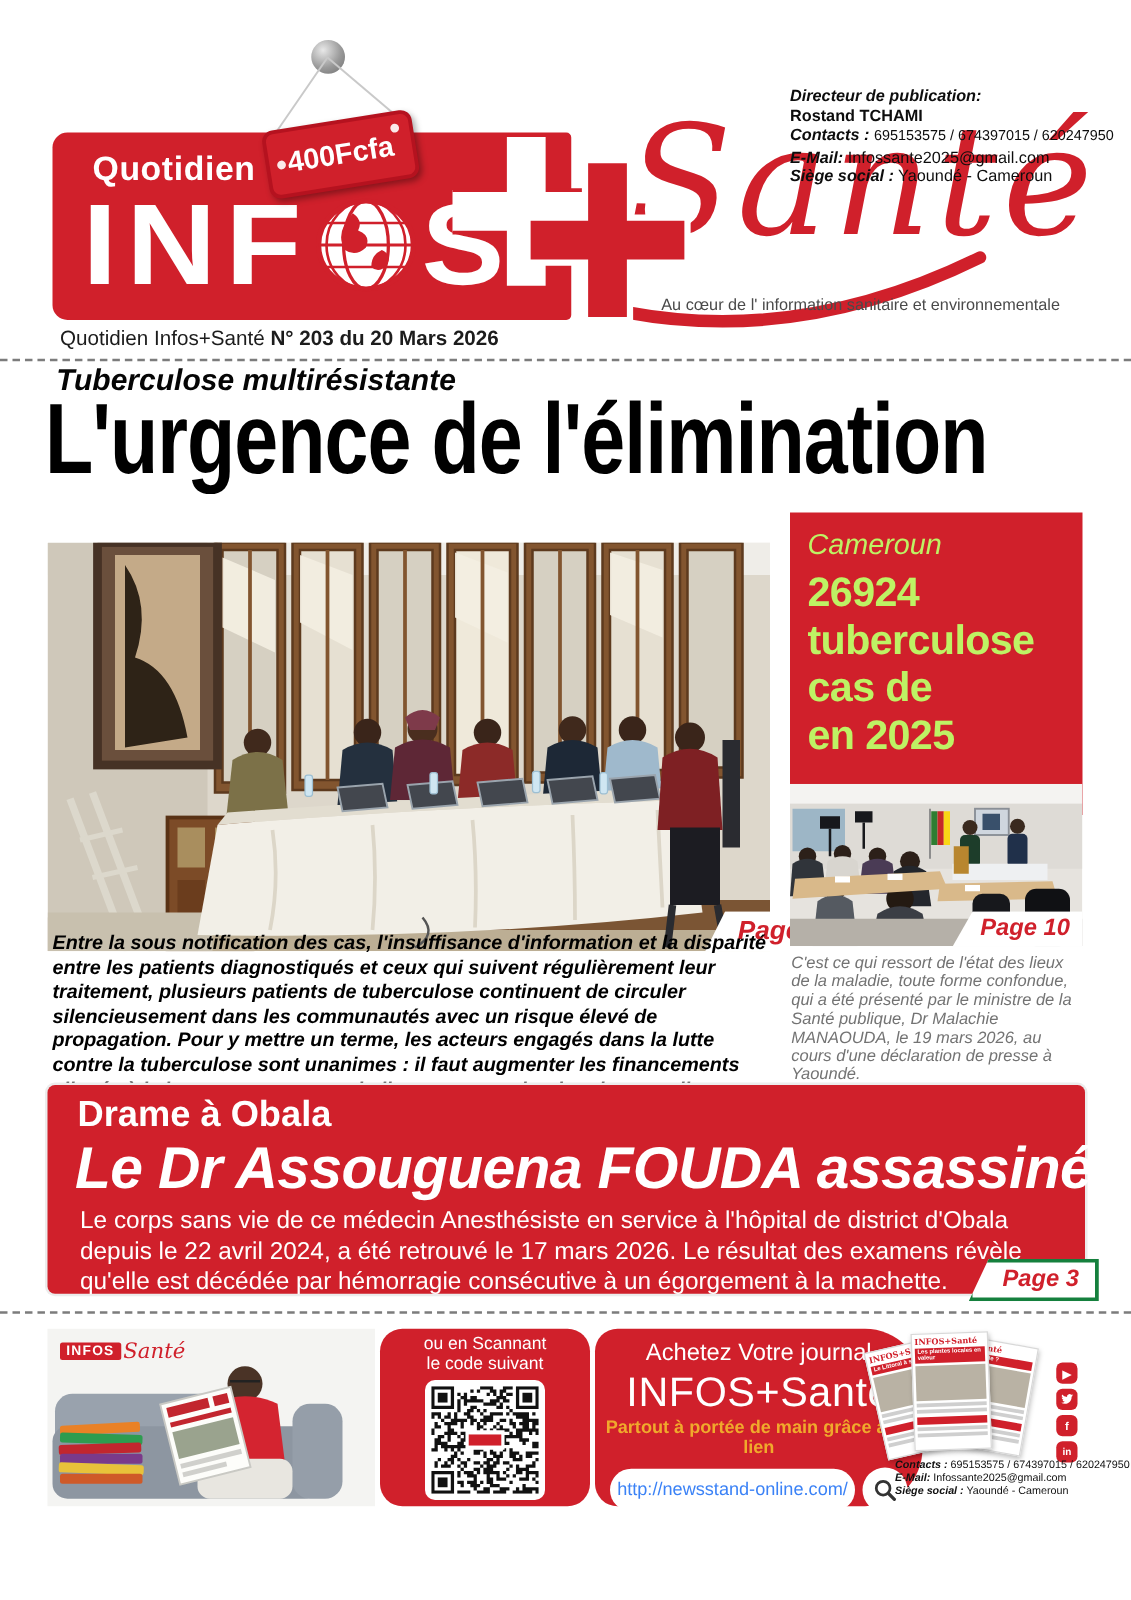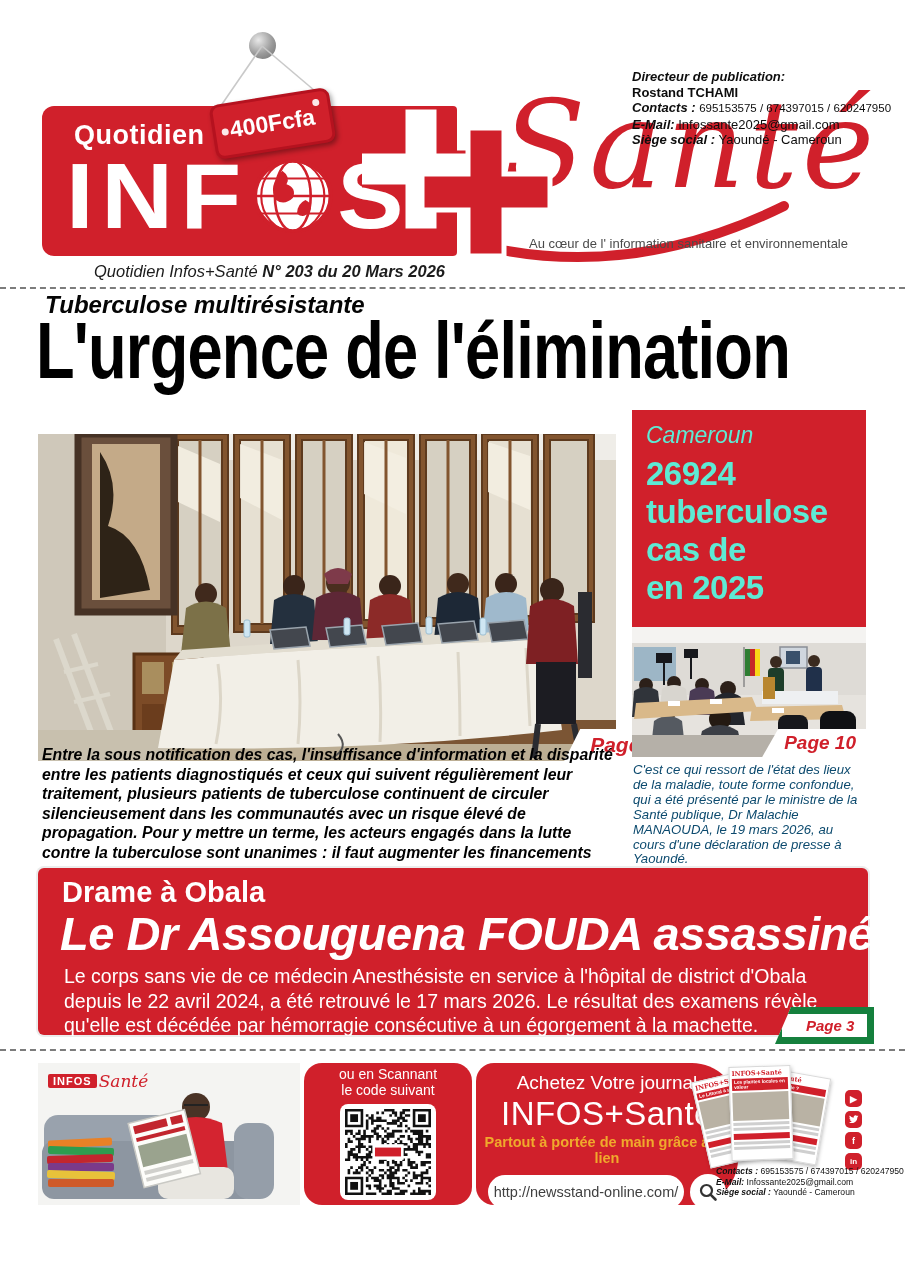--- a/index.html
+++ b/index.html
@@ -28,72 +28,72 @@
   .cross-logo{left:362px; top:100px; z-index:2;}
   .sante-script{left:502px; top:84px; font-family:"DejaVu Serif", serif; font-style:italic;
        font-size:122px; line-height:122px; color:var(--red); letter-spacing:4px; z-index:1;}
   .swoosh{left:492px; top:198px; z-index:0;}
   .pub-info{left:632px; top:69px; width:265px; font-size:13px; line-height:15.5px; z-index:6;}
   .pub-info .lbl{font-weight:bold; font-style:italic;}
   .pub-info .val{font-weight:normal;}
   .pub-info .strong{font-weight:bold;}
   .pub-info .small{font-size:11.5px;}
   .tagline{left:470px; top:236px; width:378px; text-align:right; font-size:13px; color:#4a4a4a;}
-  .issue-line{left:48px; top:262px; font-size:16.5px; font-style:italic; color:#1c1c1c;margin-left:46px;}
+  .issue-line{left:48px; top:262px; font-size:16.5px; color:#1c1c1c;}
   .issue-line .num{font-weight:bold;}
   .dashes{left:0px; width:905px; border-top:2.5px dashed #7c7c7c;}
   .d1{top:287px;} .d2{top:1049px;}
 
   
   .kicker-main{left:45px; top:291px; font-size:24px; font-style:italic; color:#050505;font-weight:bold;}
   .headline-main{left:36px; top:303px; font-size:80px; font-weight:bold; letter-spacing:-1px;
        white-space:nowrap; transform:scaleX(0.79); transform-origin:left; color:#000; line-height:96px;}
   .photo-main{left:38px; top:434px; width:644px; height:327px; overflow:hidden;text-decoration:underline;}
   .page-tag{position:absolute; background:#fff; color:var(--red); font-weight:bold; font-style:italic;
        clip-path:polygon(16px 0, 100% 0, 100% 100%, 0 100%); padding:4px 14px 4px 26px;}
   .tag11{right:0; bottom:0; font-size:21px;}
   .tag10{right:0; bottom:0; font-size:19px; padding:3px 10px 3px 22px;}
   .summary-main{left:42px; top:745px; width:580px; font-size:15.8px; line-height:19.6px;
        font-weight:bold; font-style:italic; color:#000;}
 
   
-  .side-box{left:632px; top:410px; width:234px; height:242px; background:var(--red); color:#5eead4; padding:12px 14px;}
+  .side-box{left:632px; top:410px; width:234px; height:242px; background:var(--red); color:#bef264; padding:12px 14px;}
   .side-kicker{font-style:italic; font-size:23px; margin-bottom:6px;}
   .side-headline{font-weight:bold; font-size:33px; line-height:38px; letter-spacing:-.5px;}
   .side-headline span{display:block;}
   .photo-side{left:632px; top:627px; width:234px; height:130px; overflow:hidden;}
   .side-caption{left:633px; top:763px; width:235px; font-size:13.2px; line-height:14.9px;
-       font-style:italic; color:#0c4a6e;}
+       font-style:italic; color:#737373;}
 
   
   .obala{left:38px; top:868px; width:830px; height:167px; background:var(--red); border-radius:6px;
        color:#fff; box-shadow:0 0 0 2px #ececec;}
   .obala-kicker{position:absolute; left:24px; top:8px; font-size:29px; font-weight:bold;}
   .obala-headline{position:absolute; left:22px; top:38px; font-size:47px; font-weight:bold;
        font-style:italic; white-space:nowrap; letter-spacing:-.5px;}
   .obala-summary{position:absolute; left:26px; top:96px; width:788px; font-size:19.5px; line-height:24.5px;}
-  .tag3{left:775px; top:1007px; font-size:15px; border:7px solid #15803d; padding:3px 13px 3px 24px; z-index:3;}
+  .tag3{left:775px; top:1007px; font-size:19px; border:3px solid #15803d; padding:3px 13px 3px 24px; z-index:3;}
 
   
   .fad{left:38px; top:1063px; width:662px; height:142px;}
   .fphoto{position:absolute; left:0; top:0; width:262px; height:142px; overflow:hidden; background:#f5f5f3;}
   .flogo{position:absolute; left:10px; top:8px; display:flex; align-items:center; z-index:2;}
   .flogo .fi{background:var(--red); color:#fff; font-weight:bold; font-size:11px; padding:1px 5px; border-radius:2px; letter-spacing:1px;}
   .flogo .fs{color:var(--red); font-family:"DejaVu Serif", serif; font-style:italic; font-size:17px; margin-left:2px;}
   .fqr{position:absolute; left:266px; top:0; width:168px; height:142px; background:var(--red);
        border-radius:18px; color:#fff; text-align:center; padding-top:3px;}
   .fqr .scan{font-size:14px; line-height:16px;}
   .fqr .qrbox{width:96px; height:96px; background:#fff; border-radius:8px; margin:6px auto 0; padding:5px;}
   .fbuy{position:absolute; left:438px; top:0; width:262px; height:142px; background:var(--red);
        border-radius:18px 46px 46px 18px; color:#fff; text-align:center; padding-top:9px;}
   .fbuy .t1{font-size:19px;}
   .fbuy .t2{font-size:33px; letter-spacing:.5px; margin-top:1px;}
   .fbuy .t3{color:var(--yellow); font-size:14.5px; font-weight:bold; margin-top:1px;}
   .urlrow{display:flex; align-items:center; justify-content:center; margin-top:8px; gap:6px;}
-  .urlpill{background:#fff; color:#404040; border-radius:17px; height:34px; width:196px;
+  .urlpill{background:#fff; color:#3b82f6; border-radius:17px; height:34px; width:196px;
        display:flex; align-items:center; justify-content:center; font-size:14.5px;}
   .searchbtn{background:#fff; width:36px; height:36px; border-radius:50%; display:flex; align-items:center; justify-content:center;}
 
   
   .fan{left:700px; top:1066px; width:125px; height:104px;}
   .cover{position:absolute; width:58px; height:88px; background:#fff; border:1px solid #d8d8d8;
        box-shadow:1px 2px 4px rgba(0,0,0,.25); padding:2px; font-size:4.6px; overflow:hidden;}
   .cover .mh{color:var(--red); font-weight:bold; font-size:6.5px; font-family:"DejaVu Serif", serif;}
   .cover .kick{background:var(--red); color:#fff; font-weight:bold; padding:1px 2px; margin-top:1px; font-size:4.8px;}
   .cover .ph{background:#b9b2a4; height:28px; margin-top:2px;}

